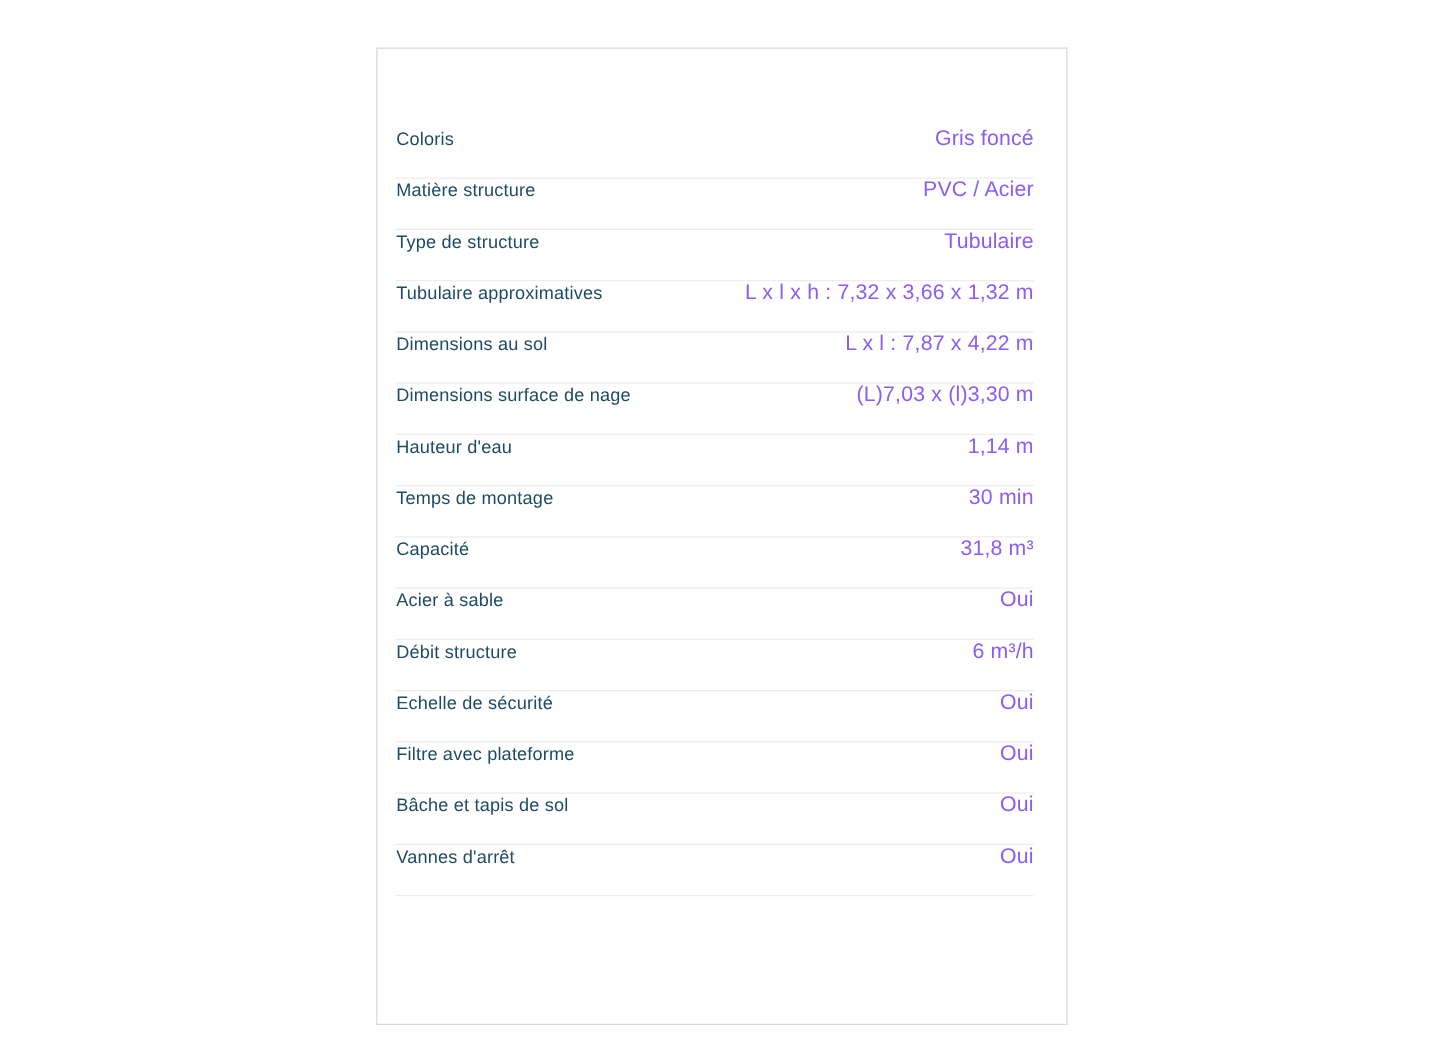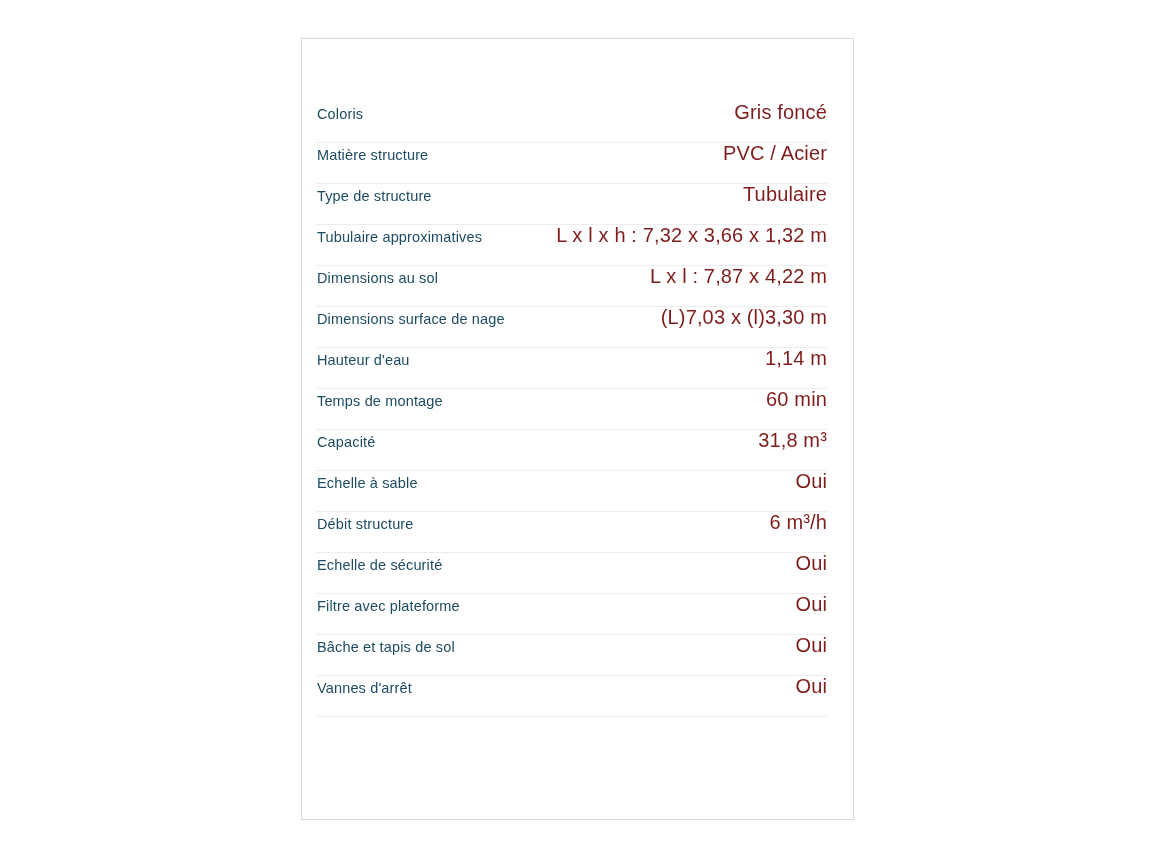--- a/index.html
+++ b/index.html
@@ -43,22 +43,22 @@
   .spec-row .label {
     color: #1d4b63;
     font-size: 14.5px;
     line-height: 1;
     letter-spacing: 0.15px;
     white-space: nowrap;
     padding-left: 1px;
   }
 
   .spec-row .value {
-    color: #7f1d1d;
-    font-size: 20px;
+    color: #8b5cf6;
+    font-size: 17px;
     line-height: 1;
     letter-spacing: 0.15px;
     white-space: nowrap;
     text-align: right;
   }
 
   .card-bottom-pad {
     height: 62px;
   }
 </style>
@@ -91,28 +91,28 @@
       <div class="spec-row">
         <span class="label">Dimensions surface de nage</span>
         <span class="value">(L)7,03 x (l)3,30 m</span>
       </div>
       <div class="spec-row">
         <span class="label">Hauteur d'eau</span>
         <span class="value">1,14 m</span>
       </div>
       <div class="spec-row">
         <span class="label">Temps de montage</span>
-        <span class="value">60 min</span>
+        <span class="value">30 min</span>
       </div>
       <div class="spec-row">
         <span class="label">Capacité</span>
         <span class="value">31,8 m³</span>
       </div>
       <div class="spec-row">
-        <span class="label">Echelle à sable</span>
+        <span class="label">Acier à sable</span>
         <span class="value">Oui</span>
       </div>
       <div class="spec-row">
         <span class="label">Débit structure</span>
         <span class="value">6 m³/h</span>
       </div>
       <div class="spec-row">
         <span class="label">Echelle de sécurité</span>
         <span class="value">Oui</span>
       </div>

